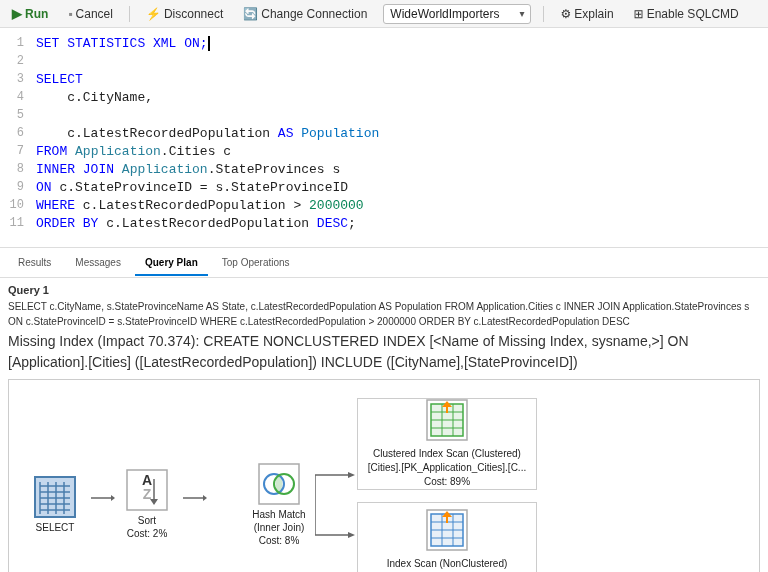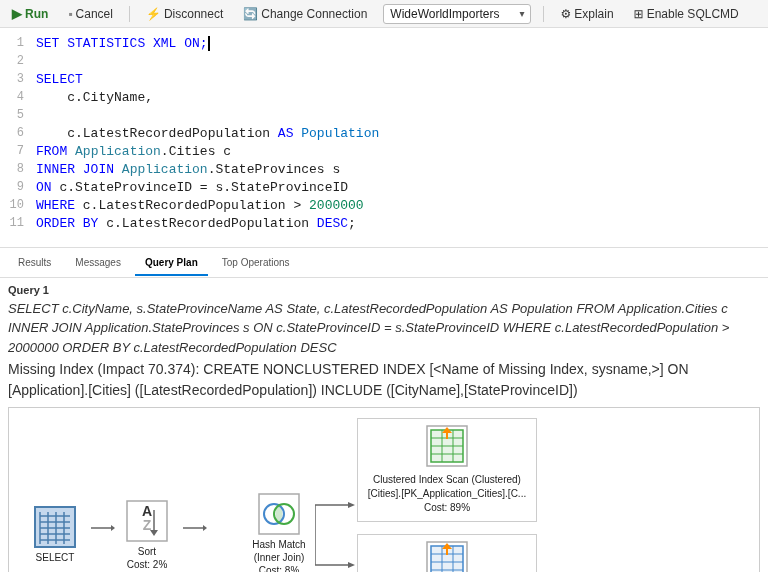--- a/index.html
+++ b/index.html
@@ -273,21 +273,21 @@
   <div class="tab">Results</div>
   <div class="tab">Messages</div>
   <div class="tab active">Query Plan</div>
   <div class="tab">Top Operations</div>
 </div>
 
 <div id="results">
 
   <div class="query-info">
     <div><span class="query-label">Query 1</span></div>
-    <div style="font-size:13px; color:#333;font-style:italic;">SELECT c.CityName, s.StateProvinceName AS State, c.LatestRecordedPopulation AS Population FROM Application.Cities c INNER JOIN Application.StateProvinces s ON c.StateProvinceID = s.StateProvinceID WHERE c.LatestRecordedPopulation &gt; 2000000 ORDER BY c.LatestRecordedPopulation DESC</div>
+    <div style="font-size:10px; color:#333;">SELECT c.CityName, s.StateProvinceName AS State, c.LatestRecordedPopulation AS Population FROM Application.Cities c INNER JOIN Application.StateProvinces s ON c.StateProvinceID = s.StateProvinceID WHERE c.LatestRecordedPopulation &gt; 2000000 ORDER BY c.LatestRecordedPopulation DESC</div>
     <div style="font-size:14px; color:#333; margin-top:2px;">Missing Index (Impact 70.374): CREATE NONCLUSTERED INDEX [&lt;Name of Missing Index, sysname,&gt;] ON [Application].[Cities] ([LatestRecordedPopulation]) INCLUDE ([CityName],[StateProvinceID])</div>
   </div>
 
   <div class="plan-diagram" style="display:flex; align-items:center; gap:2px; padding:10px 16px; border:1px solid #ccc; margin-top:4px; background:#fff; position:relative; min-height:160px;">
 
     <div class="plan-node" style="margin-right:4px;">
       <div class="node-icon">
         <svg width="42" height="42">
           <rect x="1" y="1" width="40" height="40" fill="#c5d8ed" stroke="#4a7ead" stroke-width="2"></rect>
           <line x1="6" y1="10" x2="36" y2="10" stroke="#4a7ead" stroke-width="1.5"></line>
@@ -353,21 +353,21 @@
 
         <line x1="0" y1="90" x2="36" y2="90" stroke="#666" stroke-width="1.5"></line>
         <polygon points="33,87 40,90 33,93" fill="#666"></polygon>
 
         <line x1="0" y1="30" x2="0" y2="90" stroke="#666" stroke-width="1.5"></line>
       </svg>
     </div>
 
     <div style="display:flex; flex-direction:column; gap:12px;">
 
-      <div style="display:flex; flex-direction:column; align-items:center; font-size:10px; text-align:center; border:1px solid #ccc; padding:6px; background:#fff; max-width:180px;">
+      <div style="display:flex; flex-direction:column; align-items:center; font-size:10px; text-align:center; border:1px solid #ccc; background:#fff; max-width:180px;margin-top:8px;">
         <div style="margin-bottom:4px;">
           <svg width="42" height="42">
             <rect x="1" y="1" width="40" height="40" fill="#fff" stroke="#aaa" stroke-width="1.5"></rect>
 
             <rect x="5" y="5" width="32" height="32" fill="#e8f4e8" stroke="#44aa44" stroke-width="1.5"></rect>
             <line x1="5" y1="13" x2="37" y2="13" stroke="#44aa44" stroke-width="1"></line>
             <line x1="5" y1="21" x2="37" y2="21" stroke="#44aa44" stroke-width="1"></line>
             <line x1="5" y1="29" x2="37" y2="29" stroke="#44aa44" stroke-width="1"></line>
             <line x1="16" y1="5" x2="16" y2="37" stroke="#44aa44" stroke-width="1"></line>
             <line x1="27" y1="5" x2="27" y2="37" stroke="#44aa44" stroke-width="1"></line>

